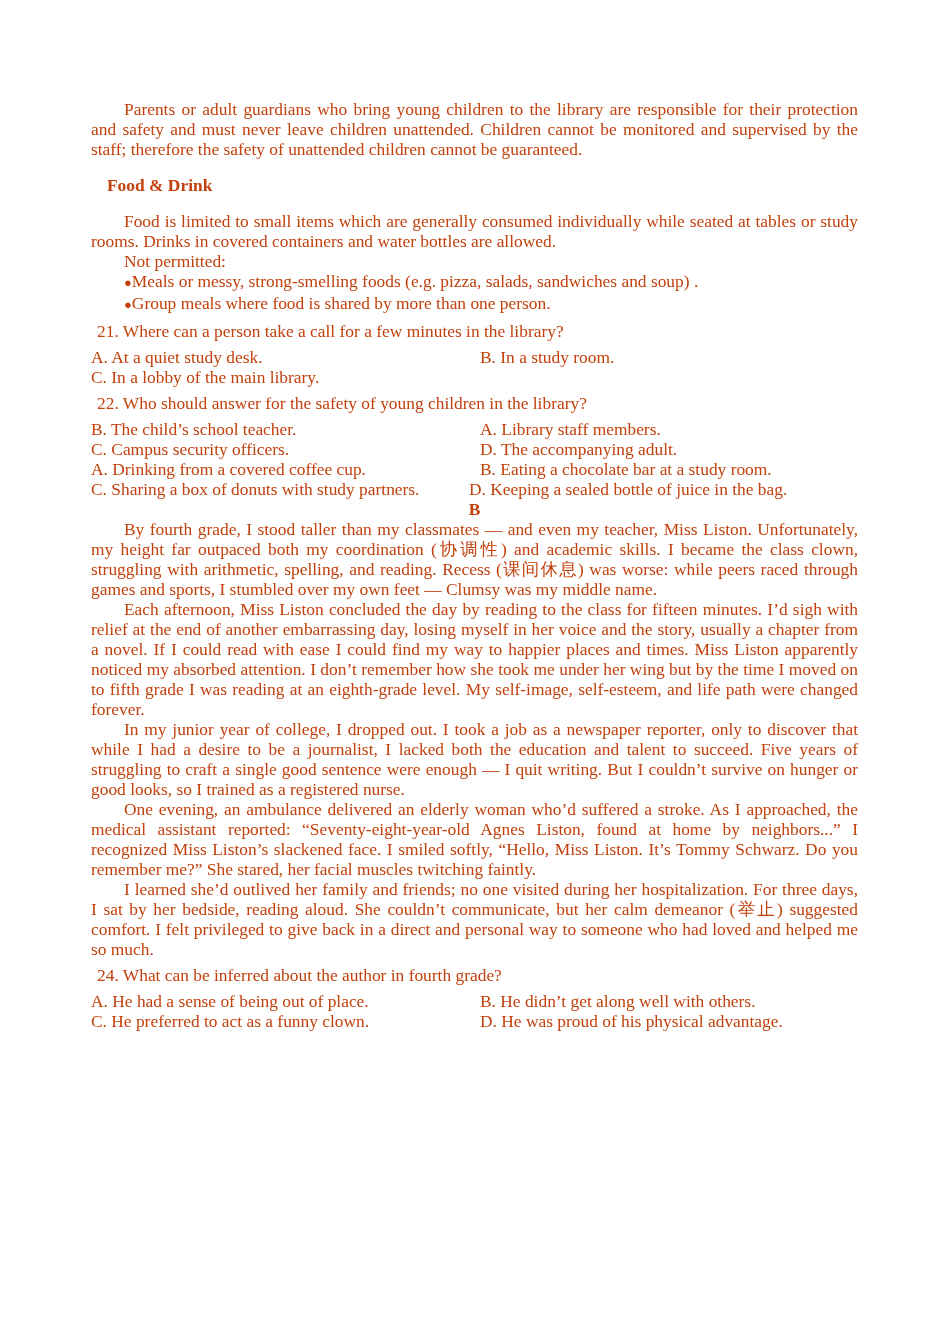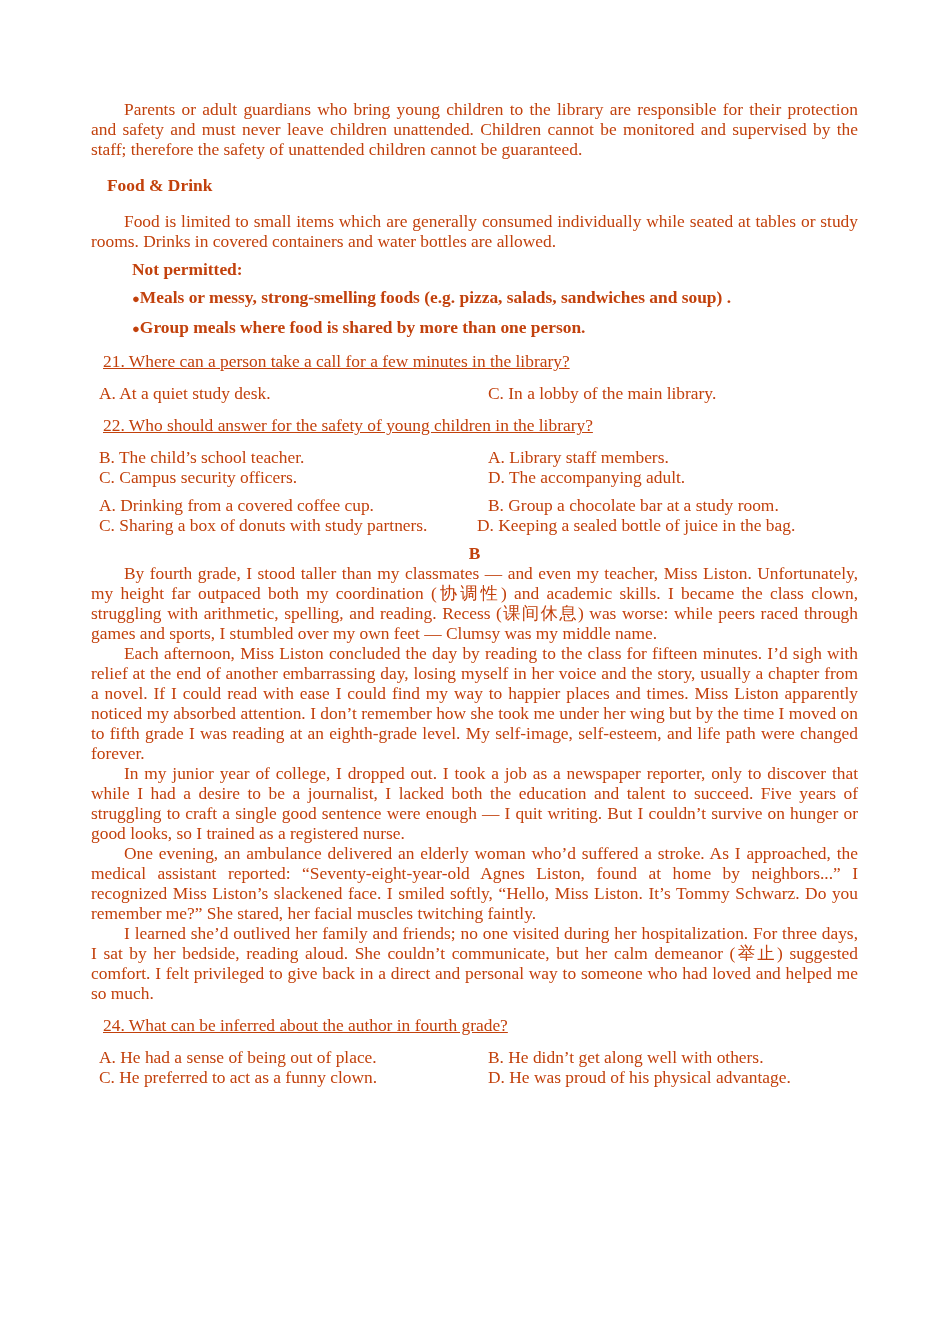--- a/index.html
+++ b/index.html
@@ -3,57 +3,58 @@
 <meta charset="utf-8">
 <style>
   html, body { margin: 0; padding: 0; background: #ffffff; }
   body { width: 950px; height: 1344px; position: relative; overflow: hidden; }
   .page {
     position: absolute; left: 91px; top: 99px; width: 767px;
     font-family: "Liberation Serif", "DejaVu Serif", serif;
     font-size: 17.4px; line-height: 20px; color: #c2410c;
   }
   .para { text-align: justify; text-indent: 33px; margin: 0; }
-  .plain { margin: 12px; text-decoration: underline; }
+  .plain { margin: 6px; }
   .heading { font-weight: bold; margin: 16px; }
   .center-heading { font-weight: bold; text-align: center; margin: 0; padding-left: 0; }
-  .indent { padding-left: 33px; margin: 8px; font-weight: bold; }
+  .indent { padding-left: 33px; margin: 0; }
   .bullet::before { content: "\25CF"; font-size: 13px; }
-  .options { display: grid; grid-template-columns: 389px 378px; margin: 8px; }
+  .options { display: grid; grid-template-columns: 389px 378px; margin: 0; }
   .opt { white-space: nowrap; }
 </style>
 </head>
 <body>
 
 <div class="page">
 
   <p class="para">Parents or adult guardians who bring young children to the library are responsible for their protection and safety and must never leave children unattended. Children cannot be monitored and supervised by the staff; therefore the safety of unattended children cannot be guaranteed.</p>
   <p class="heading">Food &amp; Drink</p>
   <p class="para">Food is limited to small items which are generally consumed individually while seated at tables or study rooms. Drinks in covered containers and water bottles are allowed.</p>
   <p class="indent">Not permitted:</p>
   <p class="indent"><span class="bullet"></span><span>Meals or messy, strong-smelling foods (e.g. pizza, salads, sandwiches and soup) .</span></p>
   <p class="indent"><span class="bullet"></span><span>Group meals where food is shared by more than one person.</span></p>
 
   <p class="plain">21. Where can a person take a call for a few minutes in the library?</p>
   <div class="options">
     <span class="opt">A. At a quiet study desk.</span>
+    <span class="opt">B. In a study room.</span>
     <span class="opt">C. In a lobby of the main library.</span>
   </div>
 
   <p class="plain">22. Who should answer for the safety of young children in the library?</p>
   <div class="options">
     <span class="opt">B. The child’s school teacher.</span>
     <span class="opt">A. Library staff members.</span>
     <span class="opt">C. Campus security officers.</span>
     <span class="opt">D. The accompanying adult.</span>
   </div>
 
   <div class="options">
     <span class="opt">A. Drinking from a covered coffee cup.</span>
-    <span class="opt">B. Group a chocolate bar at a study room.</span>
+    <span class="opt">B. Eating a chocolate bar at a study room.</span>
     <span class="opt">C. Sharing a box of donuts with study partners.</span>
     <span class="opt" style="margin-left:-11px;">D. Keeping a sealed bottle of juice in the bag.</span>
   </div>
 
   <p class="center-heading">B</p>
 
   <p class="para">By fourth grade, I stood taller than my classmates — and even my teacher, Miss Liston. Unfortunately, my height far outpaced both my coordination (协调性) and academic skills. I became the class clown, struggling with arithmetic, spelling, and reading. Recess (课间休息) was worse: while peers raced through games and sports, I stumbled over my own feet — Clumsy was my middle name.</p>
   <p class="para">Each afternoon, Miss Liston concluded the day by reading to the class for fifteen minutes. I’d sigh with relief at the end of another embarrassing day, losing myself in her voice and the story, usually a chapter from a novel. If I could read with ease I could find my way to happier places and times. Miss Liston apparently noticed my absorbed attention. I don’t remember how she took me under her wing but by the time I moved on to fifth grade I was reading at an eighth-grade level. My self-image, self-esteem, and life path were changed forever.</p>
   <p class="para">In my junior year of college, I dropped out. I took a job as a newspaper reporter, only to discover that while I had a desire to be a journalist, I lacked both the education and talent to succeed. Five years of struggling to craft a single good sentence were enough — I quit writing. But I couldn’t survive on hunger or good looks, so I trained as a registered nurse.</p>
   <p class="para">One evening, an ambulance delivered an elderly woman who’d suffered a stroke. As I approached, the medical assistant reported: “Seventy-eight-year-old Agnes Liston, found at home by neighbors...” I recognized Miss Liston’s slackened face. I smiled softly, “Hello, Miss Liston. It’s Tommy Schwarz. Do you remember me?” She stared, her facial muscles twitching faintly.</p>

